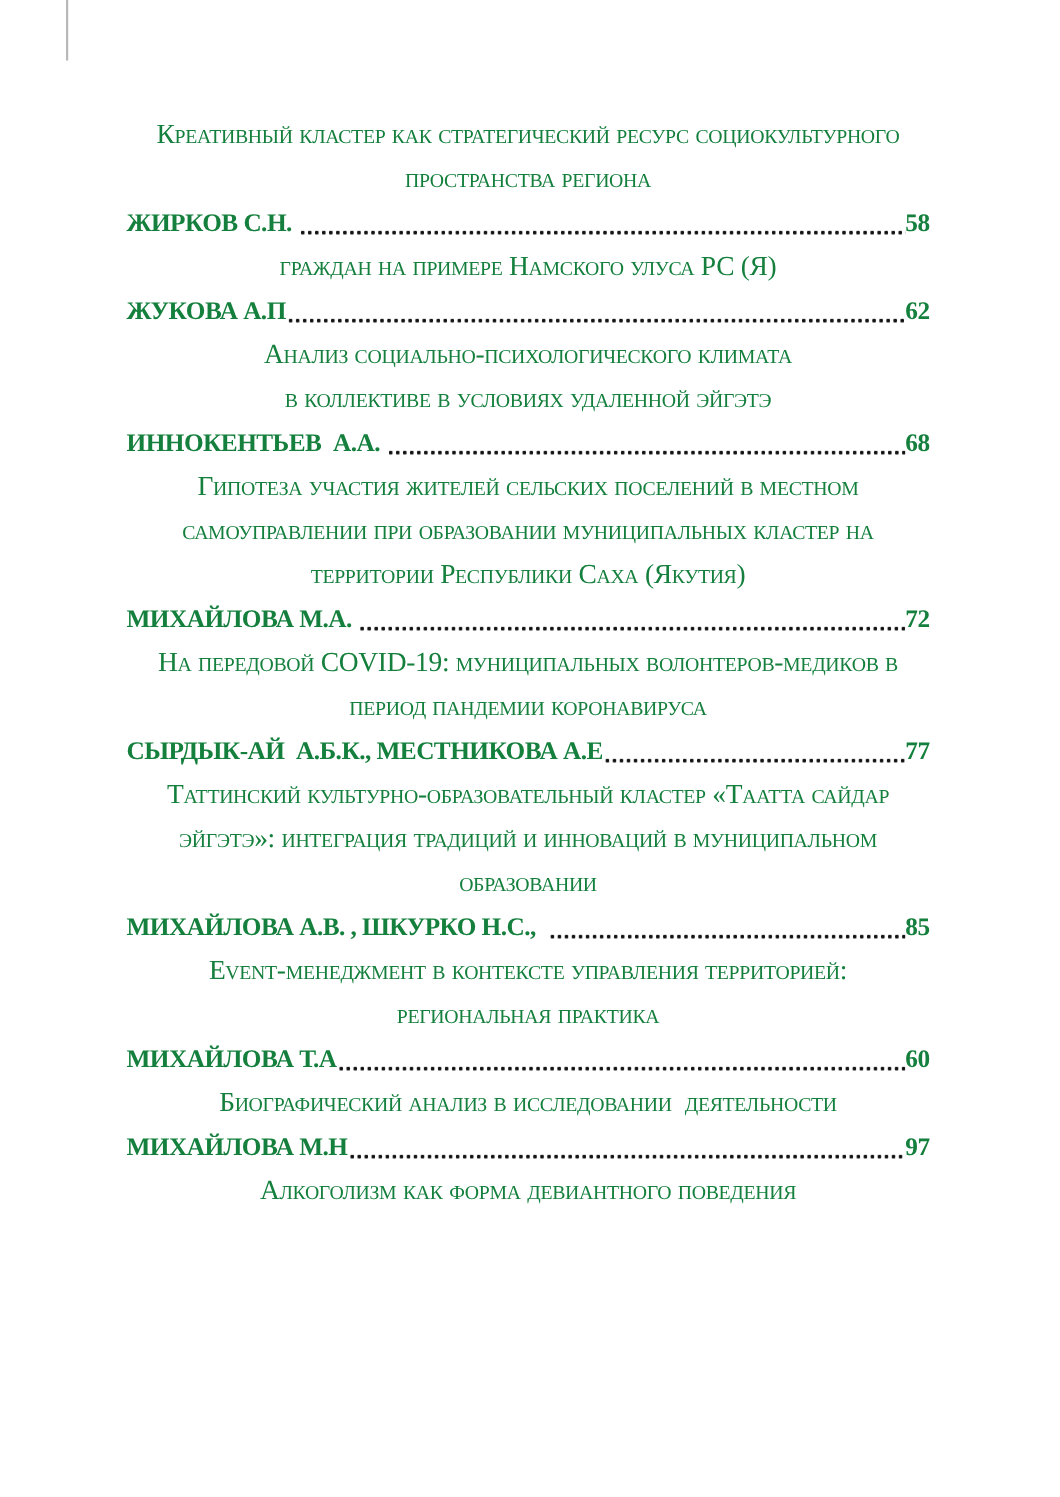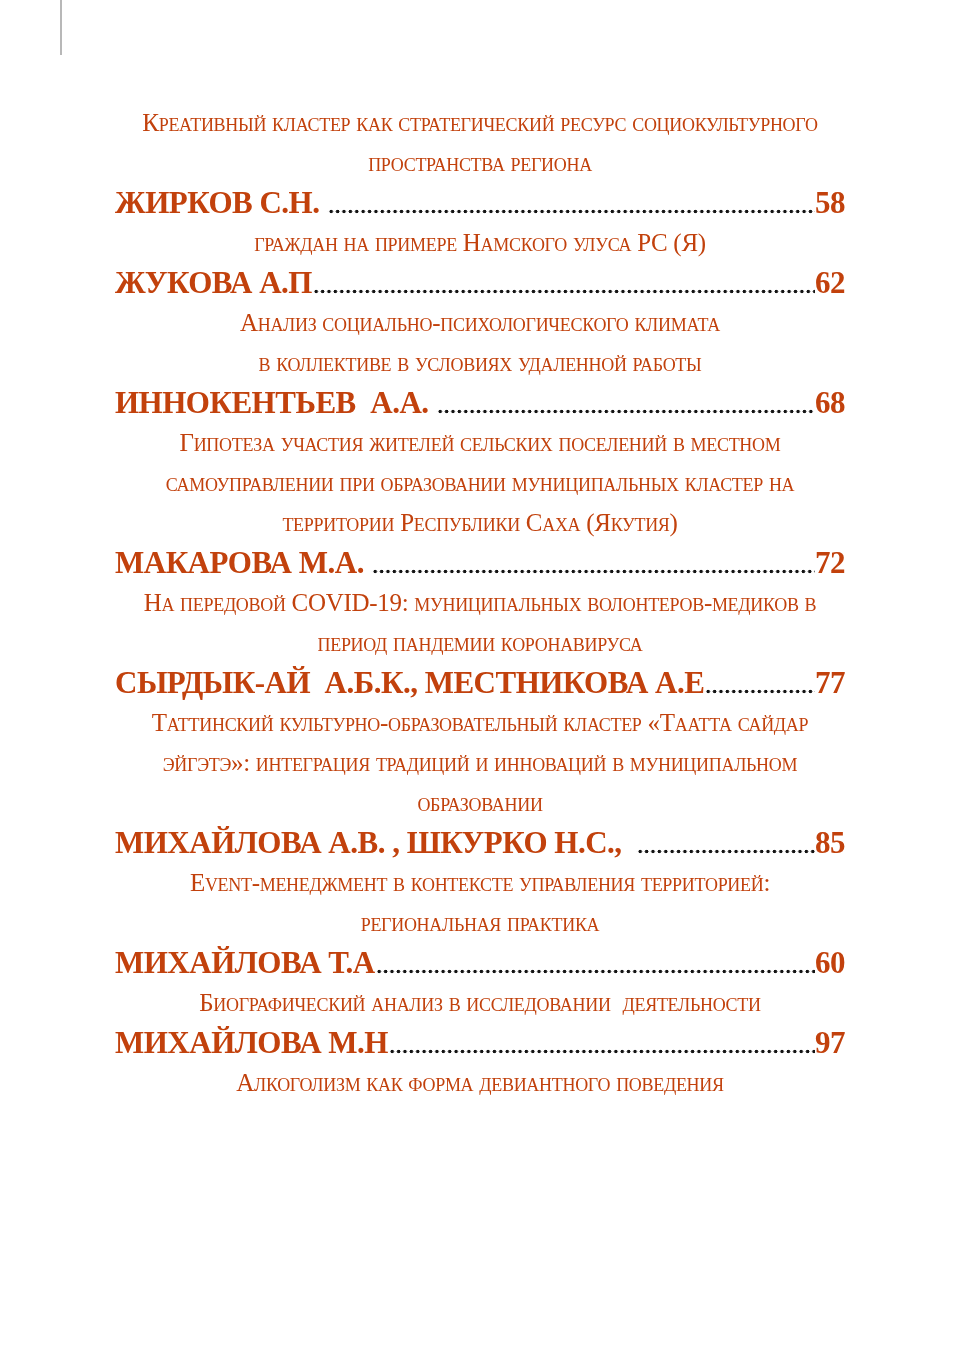--- a/index.html
+++ b/index.html
@@ -6,21 +6,21 @@
     margin: 0;
     padding: 0;
     background: #e8e8e8;
   }
   .page {
     position: relative;
     width: 964px;
     height: 1361px;
     background: #ffffff;
     font-family: "Liberation Serif", "DejaVu Serif", serif;
-    color: #c2410c;
+    color: #15803d;
     overflow: hidden;
   }
   .scan-artifact {
     position: absolute;
     left: 60px;
     top: 0;
     width: 2px;
     height: 55px;
     background: #9a9a9a;
     opacity: 0.7;
@@ -39,21 +39,21 @@
     text-align: center;
     font-variant: small-caps;
     font-size: 25px;
     letter-spacing: -0.3px;
     white-space: pre;
   }
   .author-row {
     display: flex;
     align-items: flex-start;
     font-weight: bold;
-    font-size: 31px;
+    font-size: 23px;
     letter-spacing: -0.5px;
   }
   .author-name, .page-num {
     line-height: 40px;
     white-space: pre;
   }
   .leader {
     flex: 1 1 auto;
     height: 40px;
     min-width: 10px;
@@ -80,33 +80,33 @@
       <span class="page-num">58</span>
     </div>
     <div class="line title-line">граждан на примере Намского улуса РС (Я)</div>
 
     <div class="line author-row">
       <span class="author-name">ЖУКОВА А.П</span>
       <span class="leader"></span>
       <span class="page-num">62</span>
     </div>
     <div class="line title-line">Анализ социально-психологического климата</div>
-    <div class="line title-line">в коллективе в условиях удаленной работы</div>
+    <div class="line title-line">в коллективе в условиях удаленной эйгэтэ</div>
 
     <div class="line author-row">
       <span class="author-name">ИННОКЕНТЬЕВ  А.А. </span>
       <span class="leader"></span>
       <span class="page-num">68</span>
     </div>
     <div class="line title-line">Гипотеза участия жителей сельских поселений в местном</div>
     <div class="line title-line">самоуправлении при образовании муниципальных кластер на</div>
     <div class="line title-line">территории Республики Саха (Якутия)</div>
 
     <div class="line author-row">
-      <span class="author-name">МАКАРОВА М.А. </span>
+      <span class="author-name">МИХАЙЛОВА М.А. </span>
       <span class="leader"></span>
       <span class="page-num">72</span>
     </div>
     <div class="line title-line">На передовой COVID-19: муниципальных волонтеров-медиков в</div>
     <div class="line title-line">период пандемии коронавируса</div>
 
     <div class="line author-row">
       <span class="author-name">СЫРДЫК-АЙ  А.Б.К., МЕСТНИКОВА А.Е</span>
       <span class="leader"></span>
       <span class="page-num">77</span>

